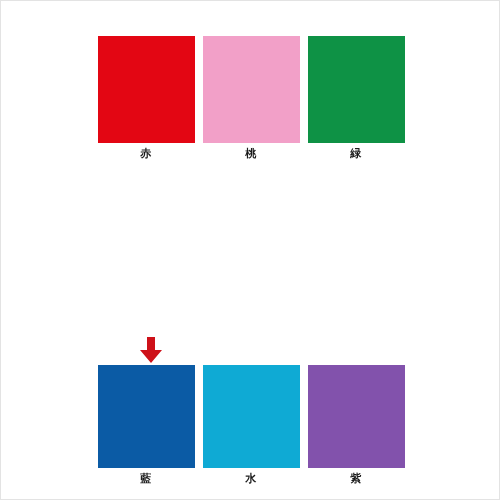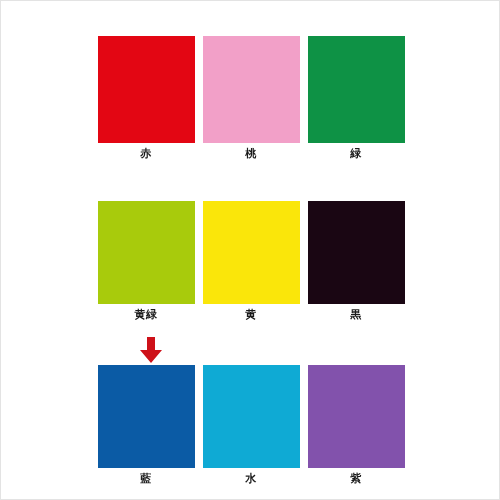--- a/index.html
+++ b/index.html
@@ -92,34 +92,20 @@
       <div class="swatch-cell">
         <span class="swatch-chip" style="background-color: rgb(242, 160, 200);"></span>
         <span class="swatch-label">桃</span>
       </div>
       <div class="swatch-cell">
         <span class="swatch-chip" style="background-color: rgb(14, 146, 69);"></span>
         <span class="swatch-label">緑</span>
       </div>
     </div>
 
-    <div class="swatch-row row-2">
-      <div class="swatch-cell">
-        <span class="swatch-chip" style="background-color: rgb(168, 203, 12);"></span>
-        <span class="swatch-label">黄緑</span>
-      </div>
-      <div class="swatch-cell">
-        <span class="swatch-chip" style="background-color: rgb(250, 230, 10);"></span>
-        <span class="swatch-label">黄</span>
-      </div>
-      <div class="swatch-cell">
-        <span class="swatch-chip" style="background-color: rgb(26, 6, 19);"></span>
-        <span class="swatch-label">黒</span>
-      </div>
-    </div>
 
     <div class="swatch-row row-3">
       <div class="swatch-cell">
         <span class="swatch-chip" style="background-color: rgb(11, 91, 165);"></span>
         <span class="swatch-label">藍</span>
       </div>
       <div class="swatch-cell">
         <span class="swatch-chip" style="background-color: rgb(15, 170, 212);"></span>
         <span class="swatch-label">水</span>
       </div>

